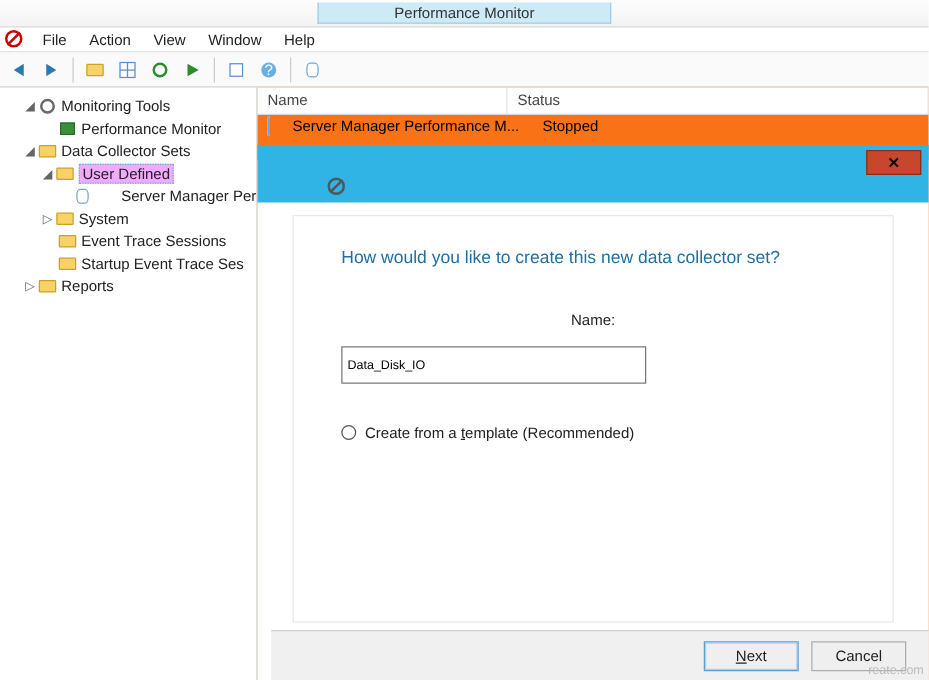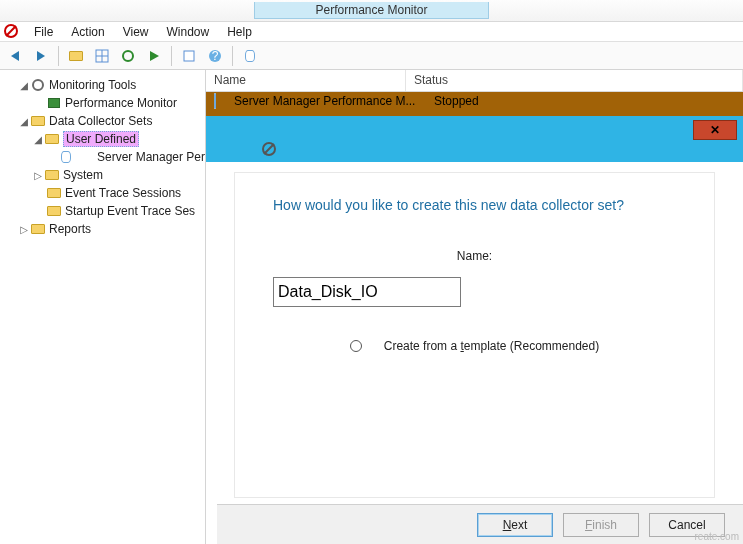--- a/index.html
+++ b/index.html
@@ -15,21 +15,21 @@
 .menu-item { padding:2px 8px; color:#222; cursor:default; }
 
 .toolbar { height: 28px; display:flex; align-items:center; padding:2px 4px; gap:4px; border-bottom:1px solid #d4d4d4; background:#fafafa; }
 .tb-btn { width:22px; height:22px; display:flex; align-items:center; justify-content:center; border:1px solid transparent; }
 .tb-sep { width:1px; height:20px; background:#ccc; margin:0 2px; }
 .arrow-left { width:0;height:0;border-top:5px solid transparent;border-bottom:5px solid transparent;border-right:8px solid #2a7ab0; }
 .arrow-right { width:0;height:0;border-top:5px solid transparent;border-bottom:5px solid transparent;border-left:8px solid #2a7ab0; }
 
 .main { display:flex; height: calc(544px - 22px - 20px - 28px); }
 .tree-pane { width: 206px; border-right:1px solid #d4d4d4; padding:6px 0 0 4px; overflow:hidden; }
-.content-pane { flex:1; position:relative; background:#a16207; }
+.content-pane { flex:1; position:relative; background:#f97316; }
 
 .tree-row { display:flex; align-items:center; height:18px; white-space:nowrap; }
 .twisty { width:12px; text-align:center; color:#666; font-size:10px; }
 .tree-icon { width:16px; height:14px; margin-right:3px; display:inline-flex; align-items:center; justify-content:center; }
 .tree-label { color:#222; }
 .tree-label.sel { background:#f0abfc; border:1px dotted #6fa8dc; padding:0 2px; }
 .indent1 { padding-left:14px; }
 .indent2 { padding-left:28px; }
 .indent3 { padding-left:42px; }
 .indent4 { padding-left:56px;gap:21px; }
@@ -51,22 +51,22 @@
 .wizard { position:absolute; left:0; top:46px; right:0; bottom:0; background:#fff; border-top:12px solid #2fb4e5; }
 .wizard-outer-top { position:absolute; left:0; top:-12px; right:0; height:46px; background:#2fb4e5; }
 .wizard-close { position:absolute; right:6px; top:-8px; width:44px; height:20px; background:#c8472c; display:flex; align-items:center; justify-content:center; color:#000; font-weight:bold; border:1px solid #8c2e17; }
 .wizard-head { display:flex; align-items:center; gap:10px; padding:10px 24px; }
 .wizard-head .no-circle { border-color:#555; }
 .wizard-head .no-circle::after { background:#555; }
 .wizard-title { font-size:15px; color:#1f6fa3; }
 .wizard-body { position:absolute; left:28px; right:28px; top:44px; bottom:46px; background:#fff; padding:24px 38px; border:1px solid #e8e8e8; }
 .wizard-q { font-size:14px; color:#1f6fa3; margin-bottom:36px; }
 .field-label { color:#222; margin-bottom:14px;text-align:center; }
-.name-input { width:188px; height:22px; border:1px solid #7a7a7a; padding:14px 4px; font-size:16px; }
-.radio-row { display:flex; align-items:center; gap:22px; margin-top:32px; color:#222;justify-content:center; }
+.name-input { width:244px; height:22px; border:1px solid #7a7a7a; padding:14px 4px; font-size:10px; }
+.radio-row { display:flex; align-items:center; gap:7px; margin-top:32px; color:#222; }
 .radio { width:12px;height:12px;border:1px solid #555;border-radius:50%; display:inline-flex; align-items:center; justify-content:center; }
 .radio.checked::after { content:""; width:6px;height:6px;background:#000;border-radius:50%; }
 .wizard-foot { position:absolute; left:11px; right:0; bottom:0; height:40px; background:#f0f0f0; border-top:1px solid #d0d0d0; display:flex; align-items:center; justify-content:flex-end; gap:10px; padding-right:18px; }
 .btn { min-width:76px; height:24px; background:#efefef; border:1px solid #adadad; display:flex; align-items:center; justify-content:center; color:#222; }
 .btn.default { border:1px solid #5a9fd4; box-shadow:0 0 0 1px #a7d3f0 inset; }
 .btn.disabled { color:#9a9a9a; }
 u { text-decoration: underline; }
 .watermark { position:absolute; right:4px; bottom:2px; font-size:10px; color:#bbb; }
 </style>
 </head>
@@ -224,22 +224,19 @@
         <input class="name-input" value="Data_Disk_IO" style="">
         <div class="radio-row">
           <span class="radio"></span>
           <span><span>Create from a </span><u>t</u><span>emplate (Recommended)</span></span>
         </div>
       </div>
       <div class="wizard-foot">
         <div class="btn default">
             <span><u>N</u><span>ext</span></span>
           </div>
-        <div class="btn disabled">
-            <span><u>F</u><span>inish</span></span>
-          </div>
         <div class="btn">Cancel</div>
       </div>
     </div>
   </div>
 </div>
 
 <div class="watermark">reate.com</div>
 
 </body></html>

